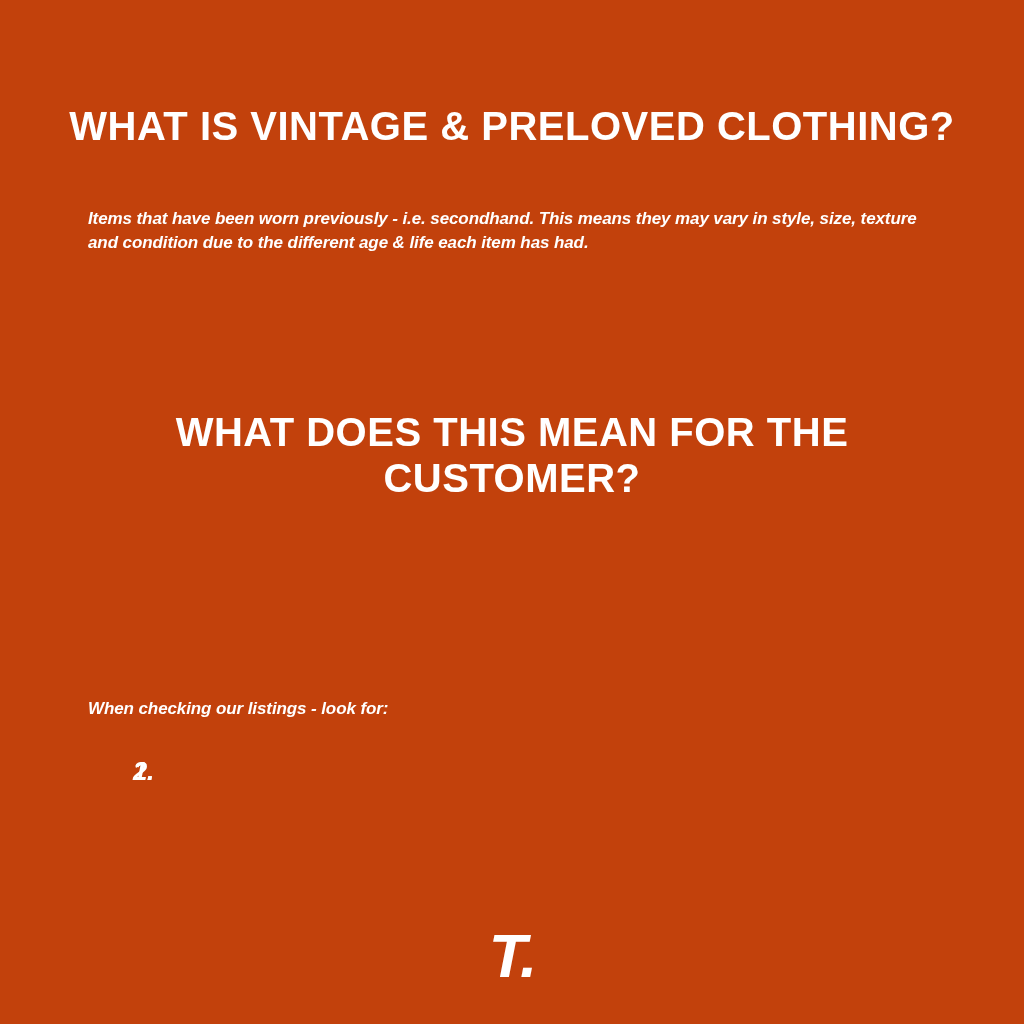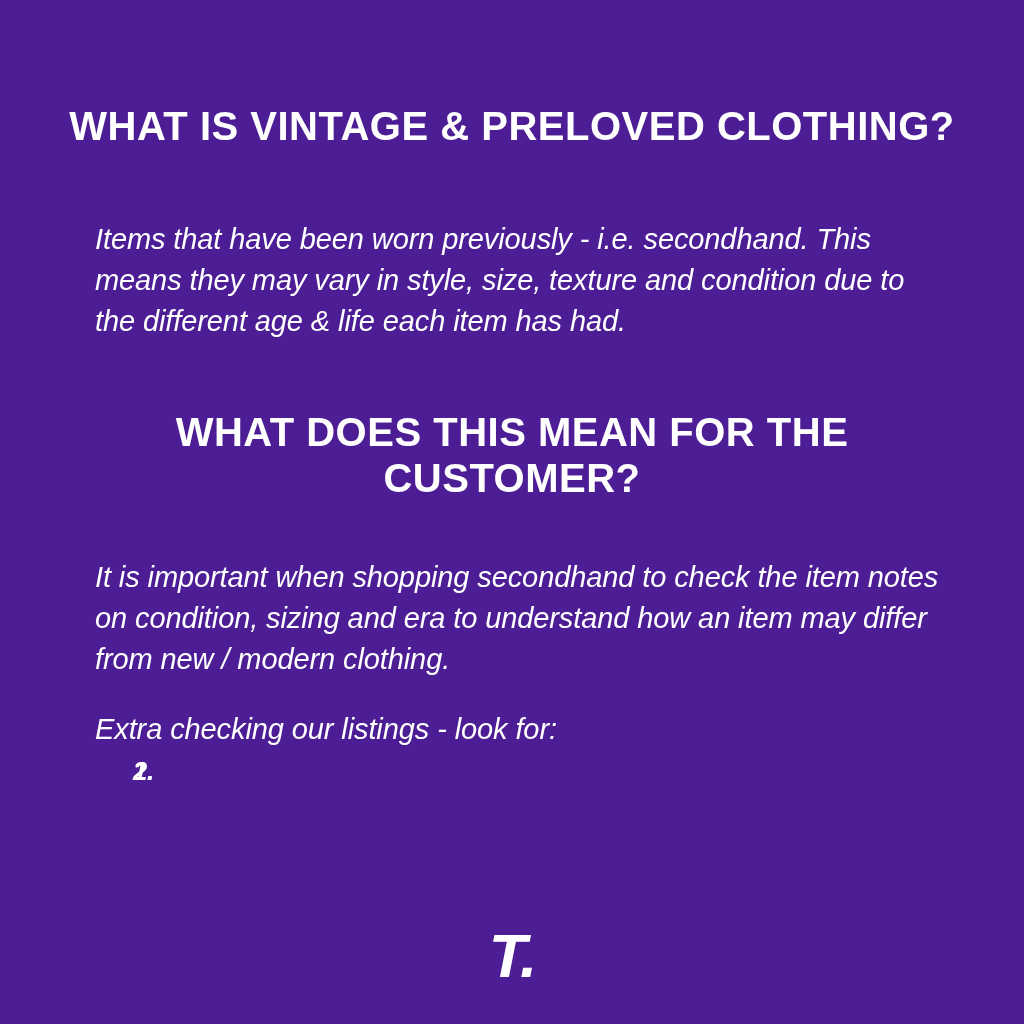--- a/index.html
+++ b/index.html
@@ -11,21 +11,21 @@
     height: 1024px;
     background: #000000;
     color: #ffffff;
     font-family: "Liberation Sans", sans-serif;
     overflow: hidden;
   }
   .page {
     position: relative;
     width: 1024px;
     height: 1024px;
-    background: #4c1d95;
+    background: #c2410c;
     box-sizing: border-box;
   }
   .heading {
     text-align: center;
     font-weight: bold;
     font-size: 40px;
     letter-spacing: 0.5px;
     line-height: 1.15;
     padding: 0 60px;
     box-sizing: border-box;
@@ -40,25 +40,25 @@
   .heading-second {
     position: absolute;
     top: 376px;
     left: 0;
     width: 1024px;
     padding: 0 120px;
   }
   .body-text {
     position: absolute;
     font-style: italic;
-    font-weight: normal;
-    font-size: 29px;
+    font-weight: bold;
+    font-size: 17px;
     line-height: 1.42;
     letter-spacing: -0.1px;
-    left: 95px;
+    left: 88px;
     width: 845px;
   }
   .para-1 { top: 190px; }
   .para-2 { top: 528px; }
   .para-3 { top: 680px; }
   .list-block {
     position: absolute;
     top: 752px;
     left: 120px;
     width: 820px;
@@ -97,23 +97,22 @@
 <body>
 
 <div class="page">
 
   <h1 class="heading heading-main">WHAT IS VINTAGE &amp; PRELOVED CLOTHING?</h1>
 
   <p class="body-text para-1">Items that have been worn previously - i.e. secondhand. This means they may vary in style, size, texture and condition due to the different age &amp; life each item has had.</p>
 
   <h2 class="heading heading-second">WHAT DOES THIS MEAN FOR THE CUSTOMER?</h2>
 
-  <p class="body-text para-2">It is important when shopping secondhand to check the item notes on condition, sizing and era to understand how an item may differ from new / modern clothing.</p>
 
-  <p class="body-text para-3">Extra checking our listings - look for:</p>
+  <p class="body-text para-3">When checking our listings - look for:</p>
 
   <ol class="list-block">
     <li>
       <span class="num">1.</span>
     </li>
     <li>
       <span class="num">2.</span>
     </li>
   </ol>
 

